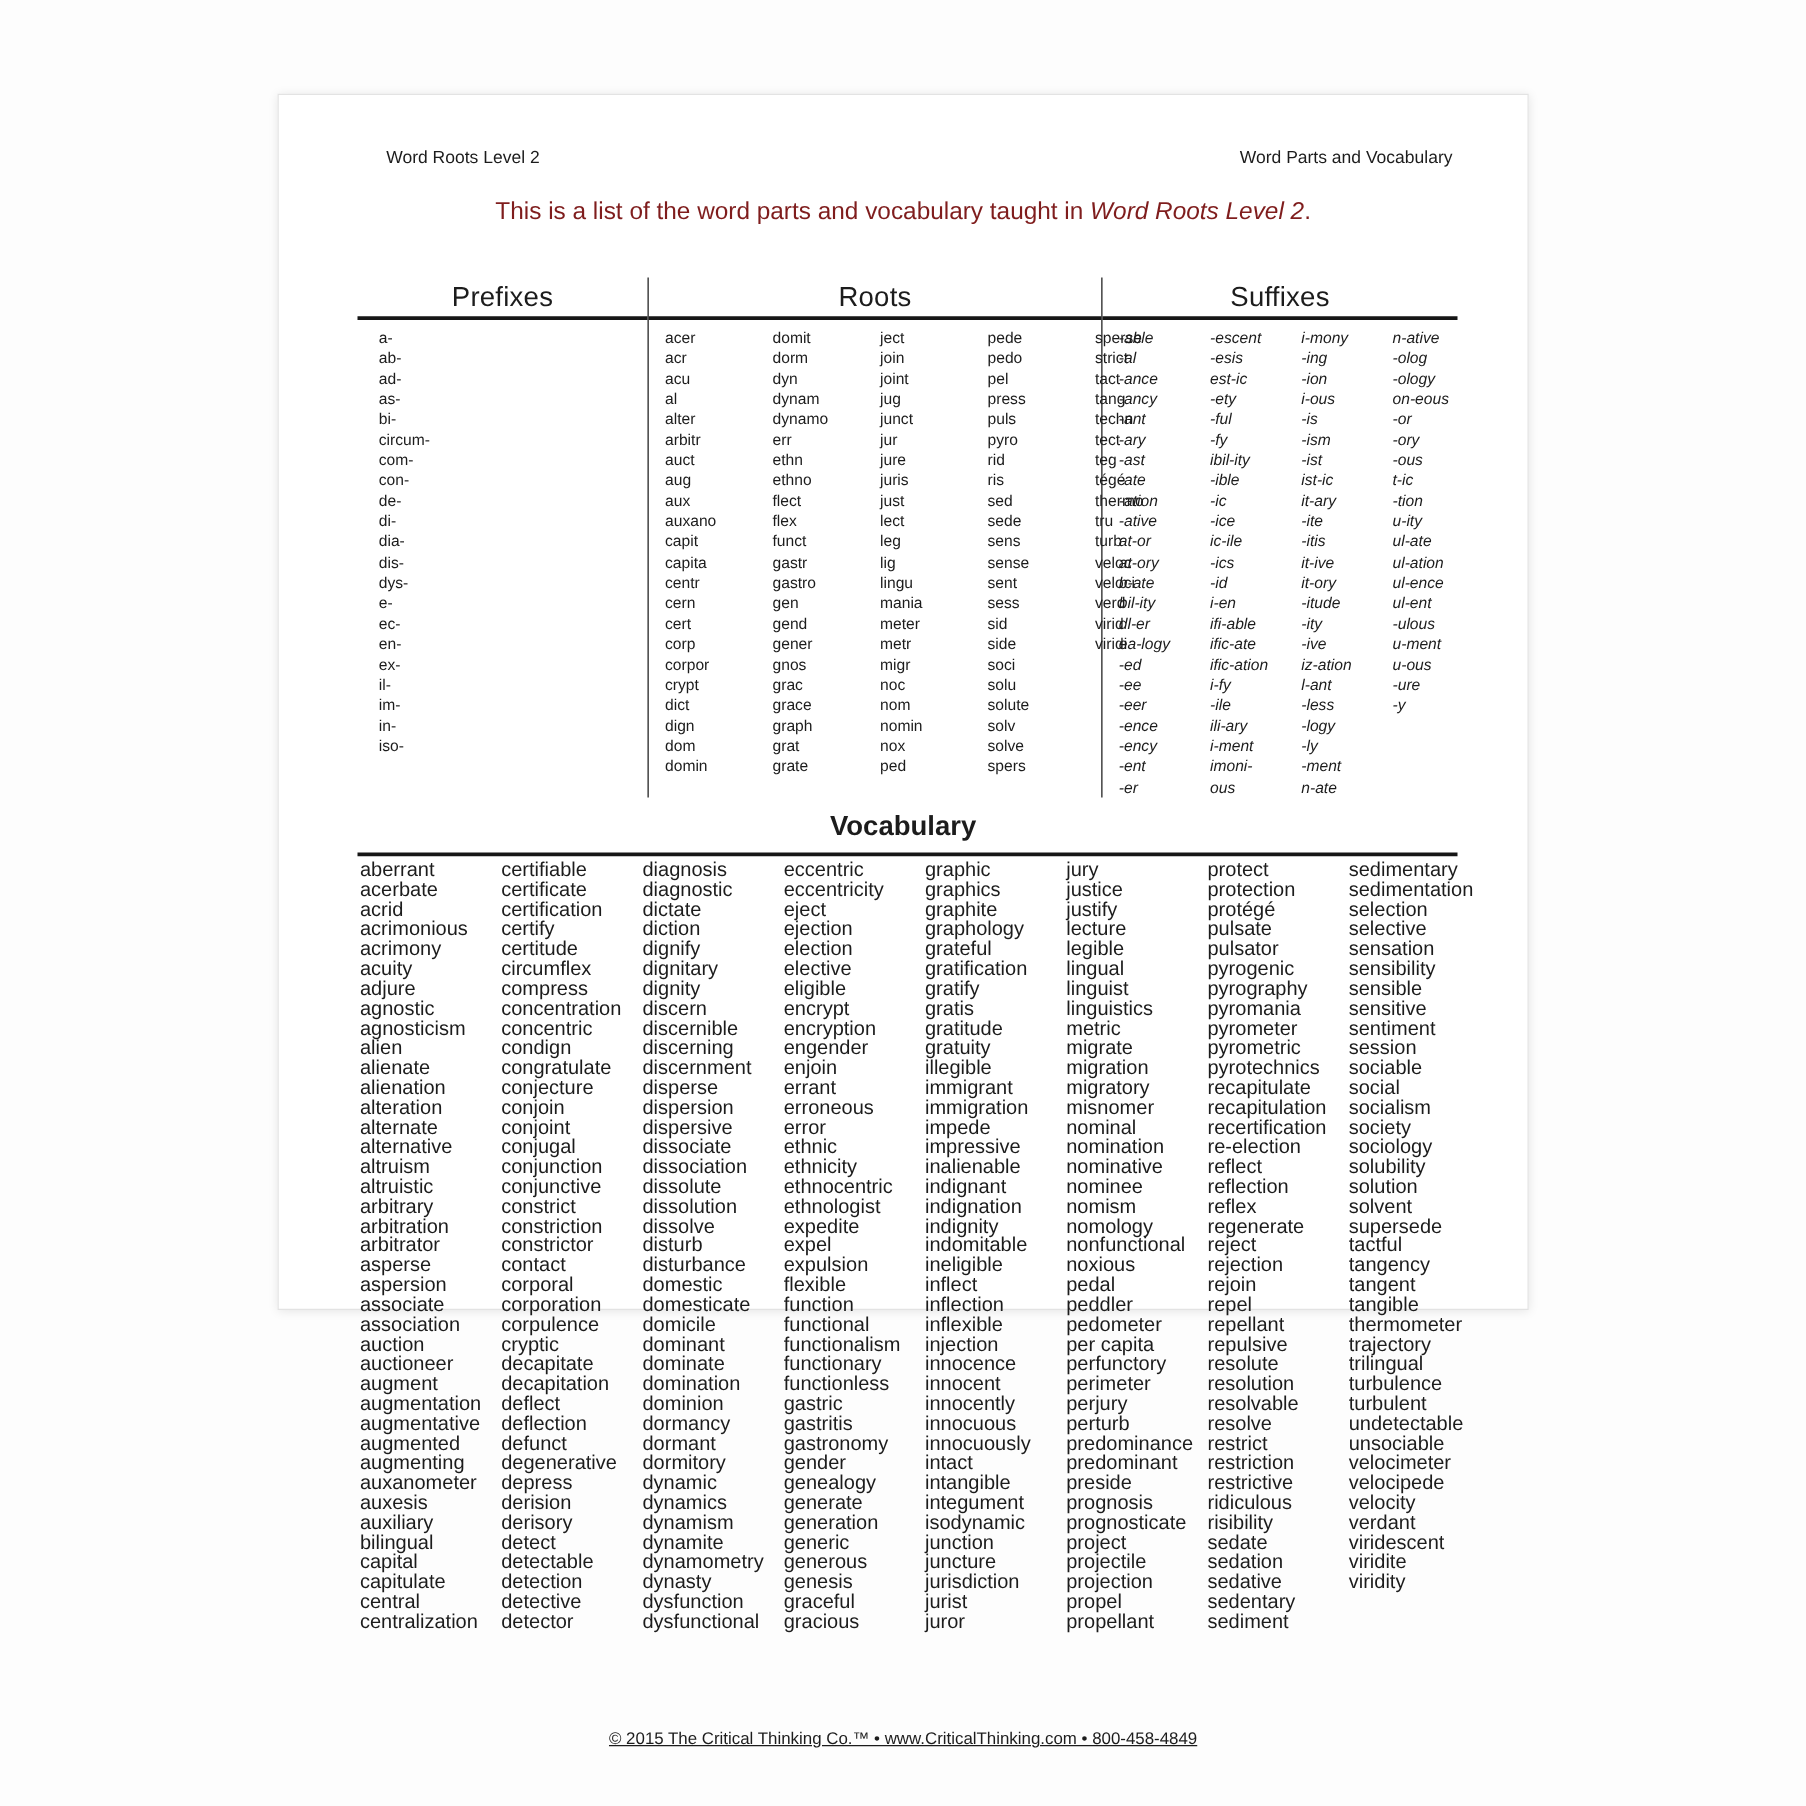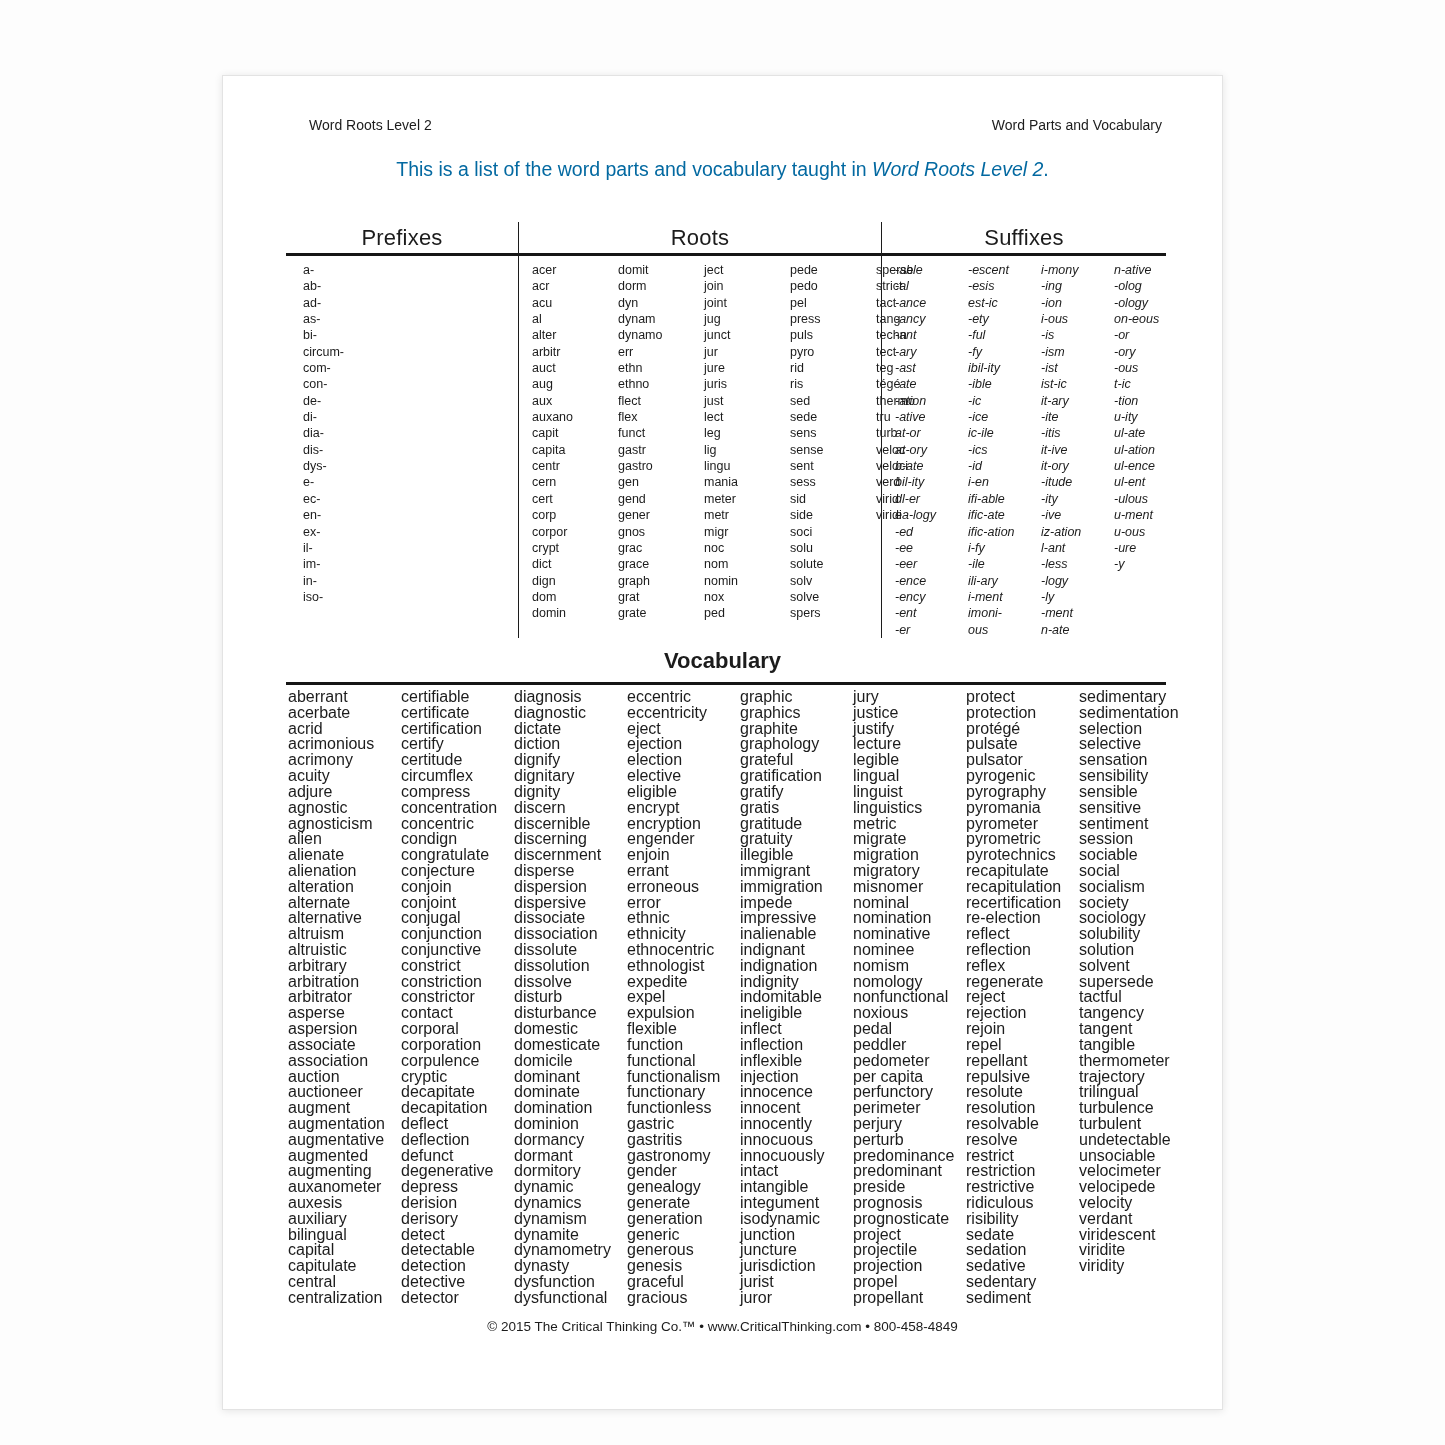--- a/index.html
+++ b/index.html
@@ -10,21 +10,21 @@
     height: 1445px;
     background: #fdfdfd;
     font-family: "Liberation Sans", sans-serif;
     color: #1c1c1c;
   }
   .paper {
     position: absolute;
     left: 222px;
     top: 75px;
     width: 1001px;
-    height: 1335px;
+    height: 973px;
     background: #ffffff;
     border: 1px solid #e3e3e3;
     box-shadow: 0 1px 8px rgba(0,0,0,0.10);
     padding-left: 28px;
   }
   .running-header {
     position: absolute;
     top: 41px;
     left: 86px;
     right: 60px;
@@ -33,21 +33,21 @@
     font-size: 14px;
     color: #1c1c1c;
   }
   .intro-title {
     position: absolute;
     top: 82px;
     left: 0;
     width: 100%;
     text-align: center;
     font-size: 19.5px;
-    color: #0369a1;
+    color: #7f1d1d;
   }
   .intro-title .it { font-style: italic; }
 
   
   .word-parts {
     position: absolute;
     left: 63px;
     top: 146px;
     width: 880px;
     display: flex;
@@ -105,26 +105,27 @@
     left: 65px;
     width: 880px;
     display: flex;
     font-size: 16px;
     line-height: 15.82px;
   }
   .vcol { flex: none; width: 113px; }
 
   .footer {
     position: absolute;
-    top: 1243px;
+    top: 1307px;
     left: 0;
     width: 100%;
     text-align: center;
     font-size: 13.5px;
     color: #1c1c1c;
+    text-decoration: underline;
   }
 </style>
 </head>
 <body>
 
 <div class="canvas">
   <div class="paper">
 
     <div class="running-header">
       <span>Word Roots Level 2</span>

